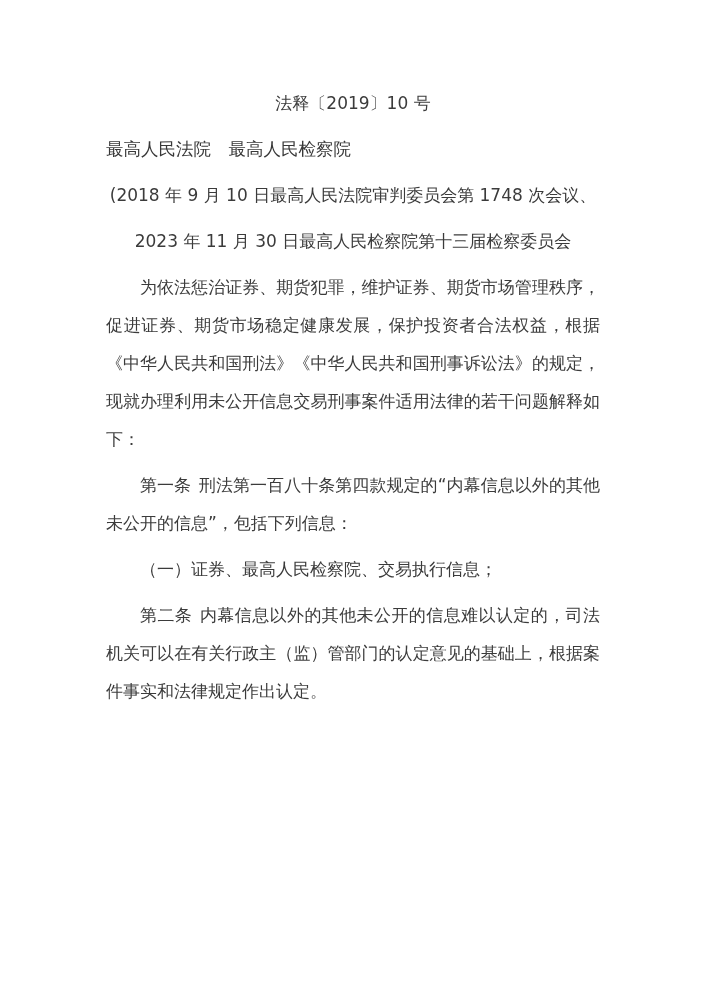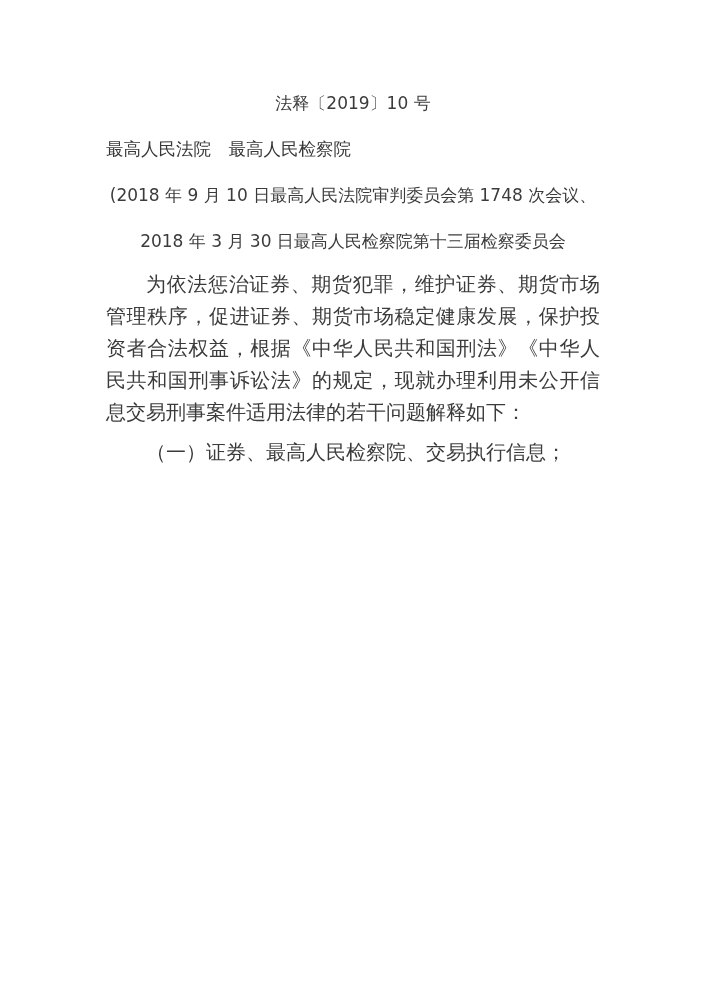--- a/index.html
+++ b/index.html
@@ -36,22 +36,22 @@
     color: #383838;
   }
   .adoption-line {
     text-align: center;
     font-size: 17px;
     line-height: 38px;
     margin: 0 0 8px 0;
     font-weight: 400;
   }
   .para {
-    font-size: 20px;
-    line-height: 32px;
+    font-size: 17px;
+    line-height: 38px;
     margin: 0 0 8px 0;
     text-indent: 2em;
     text-align: justify;
     font-weight: 400;
   }
   .article-label {
     margin-right: 0.45em;
   }
 </style>
 </head>
@@ -60,24 +60,26 @@
 <div class="page">
 
   <p class="doc-number">法释〔2019〕10 号</p>
 
   <p class="doc-heading">最高人民法院　最高人民检察院</p>
 
 
 
   <p class="adoption-line">(2018 年 9 月 10 日最高人民法院审判委员会第 1748 次会议、</p>
 
-  <p class="adoption-line">2018 年 3 月 30 日最高人民检察院第十三届检察委员会</p>
+  <p class="adoption-line">2023 年 11 月 30 日最高人民检察院第十三届检察委员会</p>
 
 
   <p class="para"><span>为依法惩治证券、期货犯罪，维护证券、期货市场管理秩序，促进证券、期货市场稳定健康发展，保护投资者合法权益，根据《中华人民共和国刑法》《中华人民共和国刑事诉讼法》的规定，现就办理利用未公开信息交易刑事案件适用法律的若干问题解释如下：</span></p>
 
+  <p class="para"><span class="article-label">第一条</span><span>刑法第一百八十条第四款规定的“内幕信息以外的其他未公开的信息”，包括下列信息：</span></p>
 
   <p class="para"><span>（一）证券、最高人民检察院、交易执行信息；</span></p>
 
 
 
+  <p class="para"><span class="article-label">第二条</span><span>内幕信息以外的其他未公开的信息难以认定的，司法机关可以在有关行政主（监）管部门的认定意见的基础上，根据案件事实和法律规定作出认定。</span></p>
 
 </div>
 
 </body></html>

